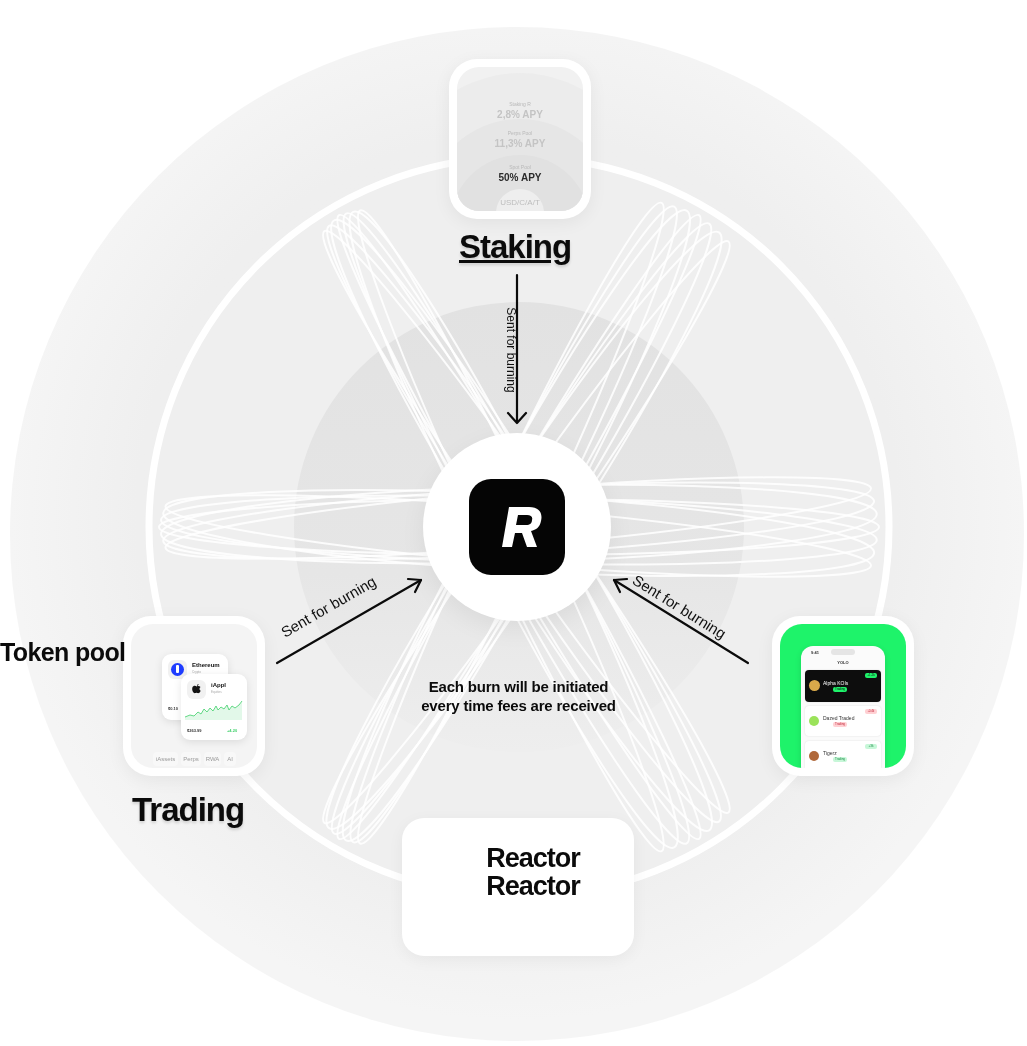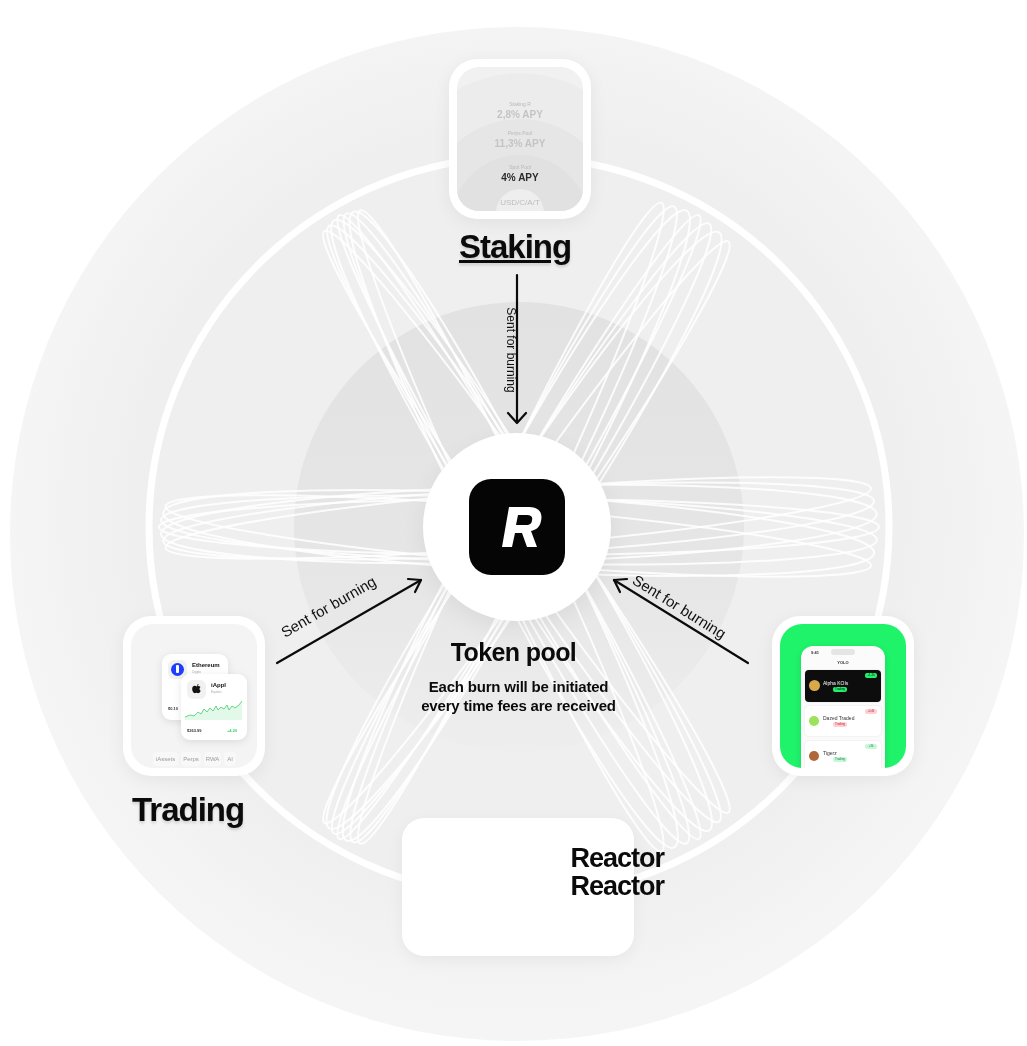--- a/index.html
+++ b/index.html
@@ -38,27 +38,27 @@
   .phone-txt { position:absolute; font-size:4px; color:#333; }
   .coin-row { position:absolute; left:4px; width:76px; border-radius:4px; background:#fff; box-shadow:0 0 2px rgba(0,0,0,0.12); }
   .coin-row.dark { background:#0d0d0d; }
   .pill { position:absolute; height:5px; border-radius:2px; font-size:3px; line-height:5px; text-align:center; }
 
   
   #center-circle { position:absolute; left:423px; top:421px; width:188px; height:188px; border-radius:50%; background:#ffffff; box-shadow:0 8px 26px rgba(0,0,0,0.06); }
   #logo { position:absolute; left:469px; top:467px; width:96px; height:96px; border-radius:22px; background:#050505; }
   #logo-letter { position:absolute; left:0; top:0; width:96px; height:96px; }
 
-  #pool-title { position:absolute; left:0; width:1027px; top:626px; text-align:center; font-size:25px; font-weight:700; letter-spacing:-0.6px; }
+  #pool-title { position:absolute; left:0; width:1027px; top:626px; text-align:left; font-size:25px; font-weight:700; letter-spacing:-0.6px; }
   #pool-desc { position:absolute; left:0; width:1037px; top:665px; text-align:center; font-size:15px; font-weight:700; line-height:19px; letter-spacing:-0.2px; }
 
   .arrow-label { position:absolute; font-size:15px; font-weight:400; white-space:nowrap; color:#111; transform-origin:center center; }
 
   #system-box { position:absolute; left:402px; top:806px; width:232px; height:138px; background:#ffffff; border-radius:22px; box-shadow:0 4px 16px rgba(0,0,0,0.05); }
-  #system-title { position:absolute; left:0; top:26px; width:262px; text-align:right; font-size:27px; font-weight:700; line-height:28px; letter-spacing:-1px; }
+  #system-title { position:absolute; left:0; top:26px; width:262px; text-align:center; font-size:27px; font-weight:700; line-height:28px; letter-spacing:-1px; }
 </style>
 </head>
 <body>
 
 <div id="stage">
 
   <svg id="bg" width="1027" height="1046" viewBox="0 0 1027 1046">
     <defs>
       <radialGradient id="outerG" cx="0.5" cy="0.48" r="0.5">
         <stop offset="0" stop-color="#eeeeee"></stop>
@@ -104,21 +104,21 @@
     <div class="card-inner">
       <div class="apy-arc" style="top:6px;width:250px;height:250px;background:#ececec;"></div>
       <div class="apy-arc" style="top:52px;width:190px;height:190px;background:#e6e6e6;"></div>
       <div class="apy-arc" style="top:88px;width:140px;height:140px;background:#e1e1e1;"></div>
       <div class="apy-arc" style="top:122px;width:48px;height:48px;background:#eeeeee;"></div>
       <div class="apy-label" style="top:34px">Staking R</div>
       <div class="apy-value" style="top:42px">2,8% APY</div>
       <div class="apy-label" style="top:63px">Perps Pool</div>
       <div class="apy-value" style="top:71px">11,3% APY</div>
       <div class="apy-label" style="top:97px">Spot Pool</div>
-      <div class="apy-value strong" style="top:105px">4% APY</div>
+      <div class="apy-value strong" style="top:105px">50% APY</div>
       <div class="apy-base" style="top:131px">USD/C/A/T</div>
     </div>
   </div>
   <div class="node-title" style="left:459px;top:216px;text-decoration:underline;">Staking</div>
 
   <div id="trading-card" class="card">
     <div class="card-inner">
       <div class="mini-card" style="left:31px;top:30px;width:66px;height:66px;">
         <div class="asset-icon" style="left:6px;top:6px;">
           <div style="position:absolute;left:3px;top:3px;width:13px;height:13px;border-radius:50%;background:#1f3dff;"></div>

